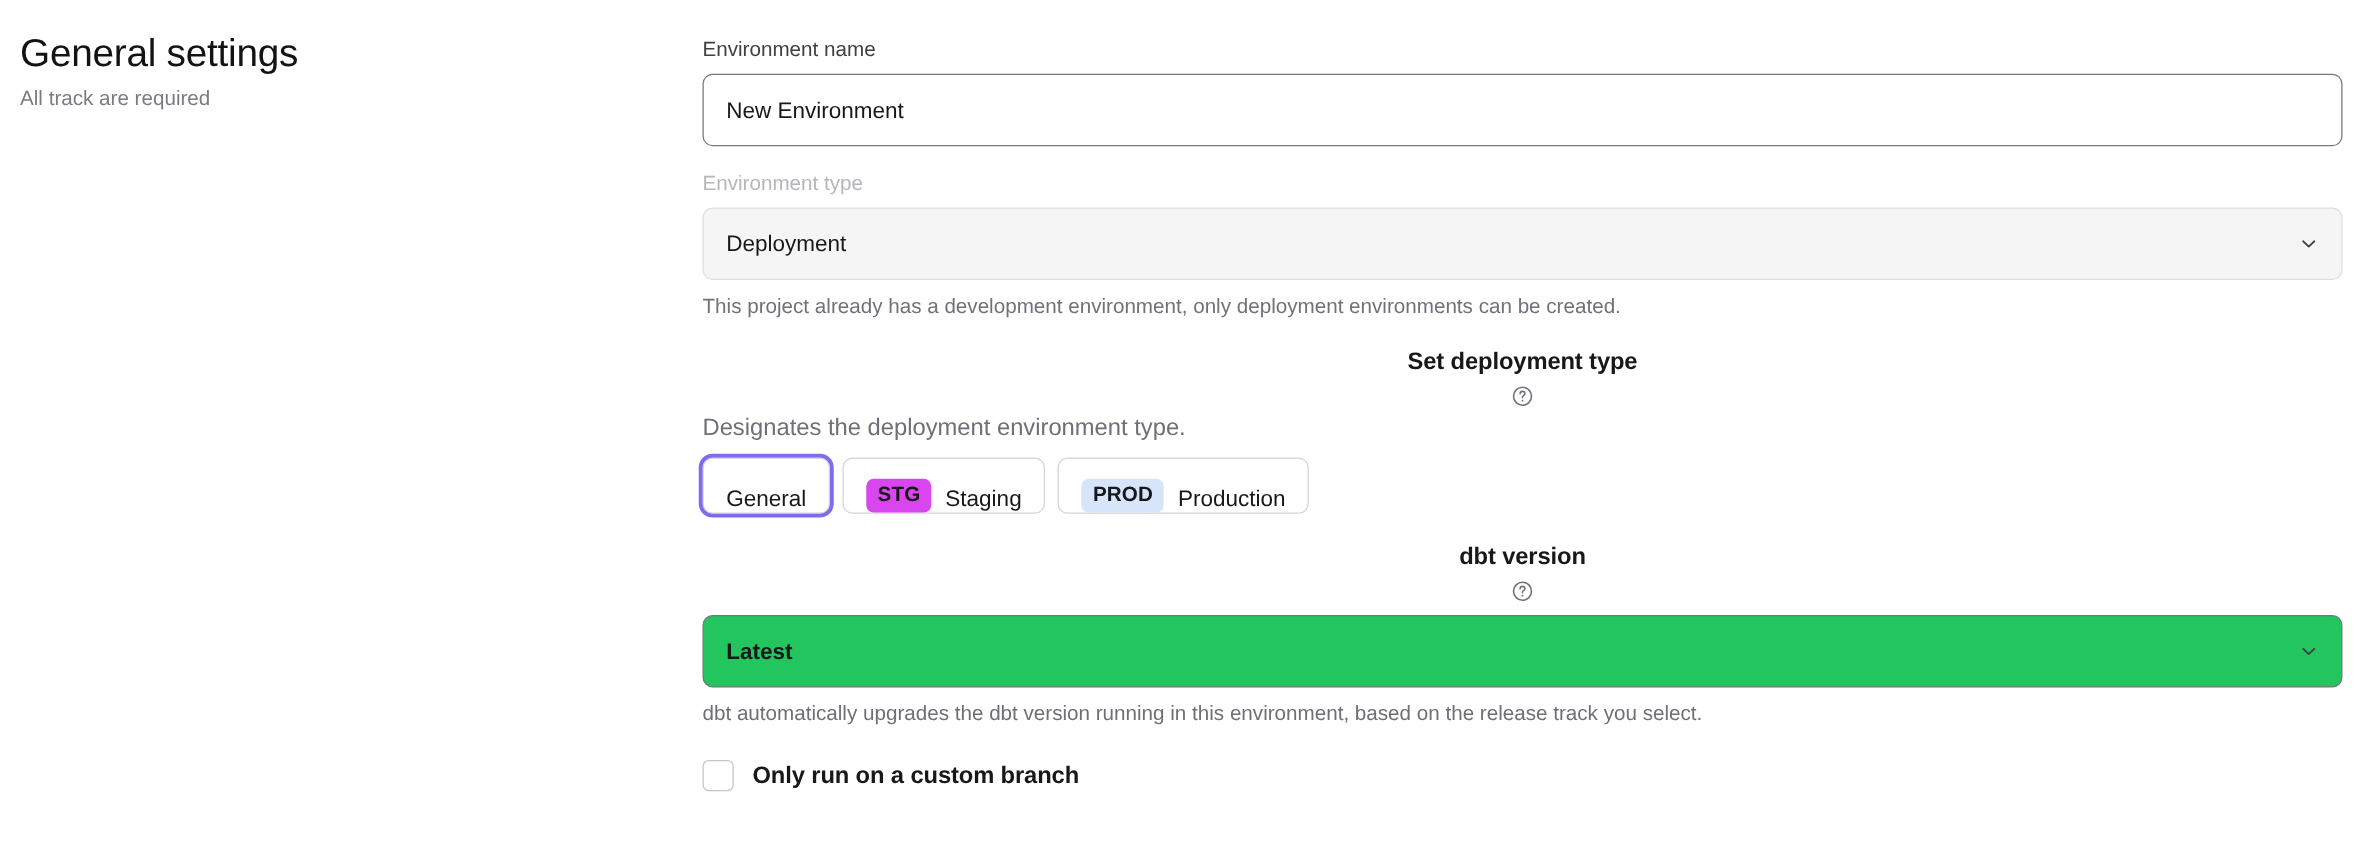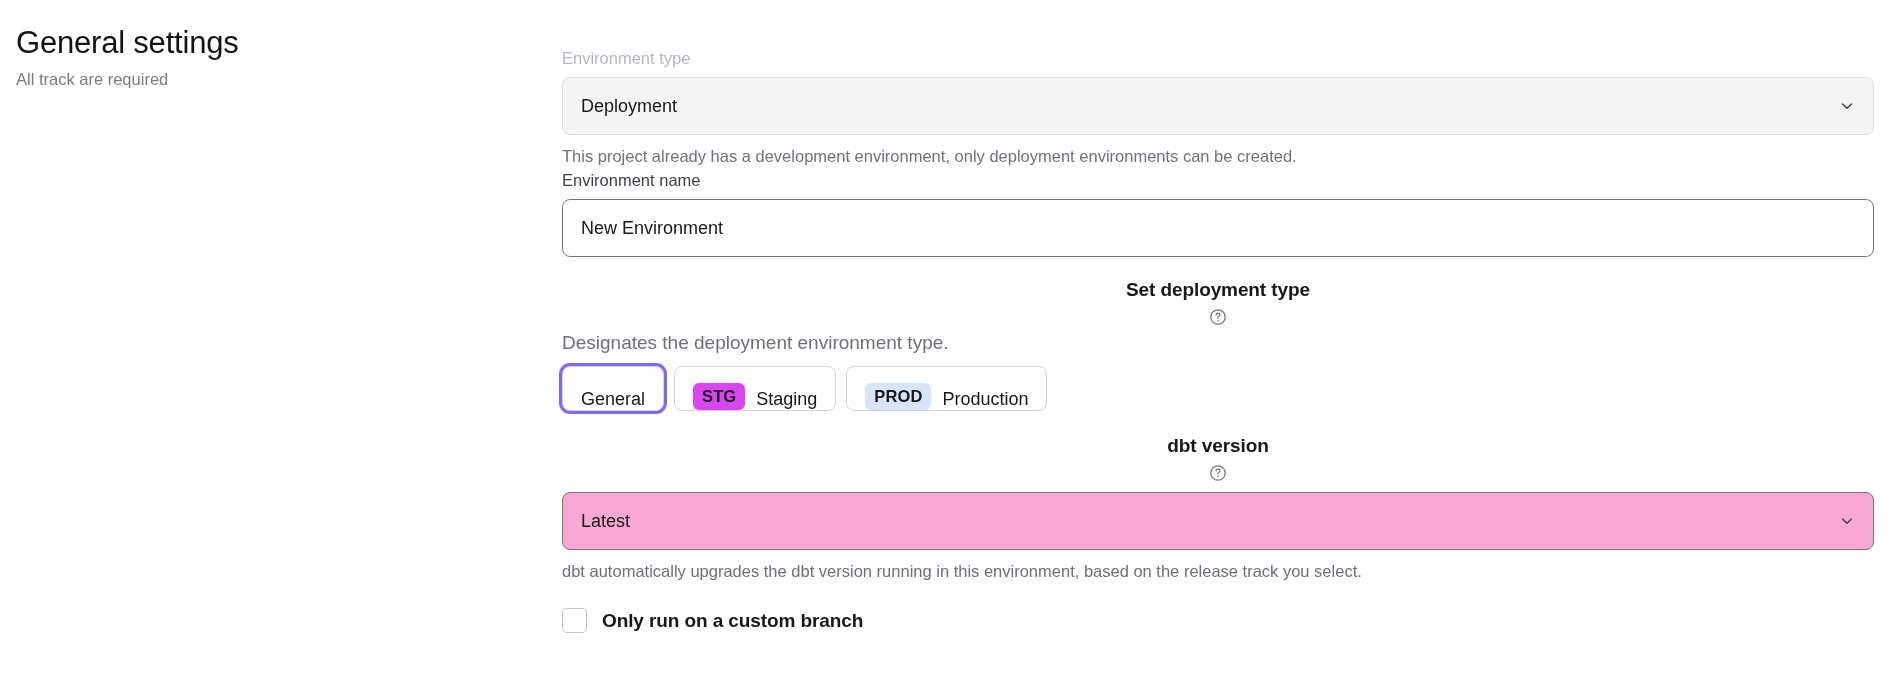--- a/index.html
+++ b/index.html
@@ -87,22 +87,23 @@
     background: #f5f5f5;
     font-size: 18px;
     color: #18181b;
     padding: 0 18px;
     display: flex;
     align-items: center;
     justify-content: space-between;
     position: relative;
   }
   .select-box.enabled {
-    background: #f9a8d4;
+    background: #22c55e;
     border-color: #76767e;
+    font-weight: bold;
   }
   .select-box .chev {
     color: #3f3f46;
     display: inline-flex;
     align-items: center;
   }
 
   .help-text {
     font-size: 16.5px;
     line-height: 24px;
@@ -218,36 +219,36 @@
 
 <div class="page">
 
   <div class="left-col">
     <h1 class="page-title">General settings</h1>
     <p class="page-subtitle">All track are required</p>
   </div>
 
   <div class="right-col">
 
+    <div class="field-block">
+      <label class="field-label">Environment name</label>
+      <div class="text-input" placeholder="Environment name">New Environment</div>
+    </div>
+
     <div class="field-block" style="margin-top:18px;">
       <label class="field-label disabled">Environment type</label>
       <div class="select-box">
         <span>Deployment</span>
         <span class="chev">
           <svg width="16" height="16" viewBox="0 0 16 16" fill="none" aria-hidden="true">
             <path d="M3.5 6L8 10.3L12.5 6" stroke="currentColor" stroke-width="1.4" stroke-linecap="round" stroke-linejoin="round"></path>
           </svg>
         </span>
       </div>
       <div class="help-text">This project already has a development environment, only deployment environments can be created.</div>
-    </div>
-
-    <div class="field-block">
-      <label class="field-label">Environment name</label>
-      <div class="text-input" placeholder="Environment name">New Environment</div>
     </div>
 
     <div class="field-block">
       <div class="section-head">
         <span class="section-title">Set deployment type</span>
         <span class="info-icon">
           <svg width="18" height="18" viewBox="0 0 18 18" fill="none" aria-hidden="true">
             <circle cx="9" cy="9" r="7.2" stroke="currentColor" stroke-width="1.25"></circle>
             <path d="M7.1 6.95c0-1.05.85-1.85 1.95-1.85 1.05 0 1.9.75 1.9 1.75 0 .85-.5 1.25-1.2 1.7-.6.4-.8.7-.8 1.3v.25" stroke="currentColor" stroke-width="1.25" stroke-linecap="round" fill="none"></path>
             <circle cx="9" cy="12.5" r="0.75" fill="currentColor"></circle>

